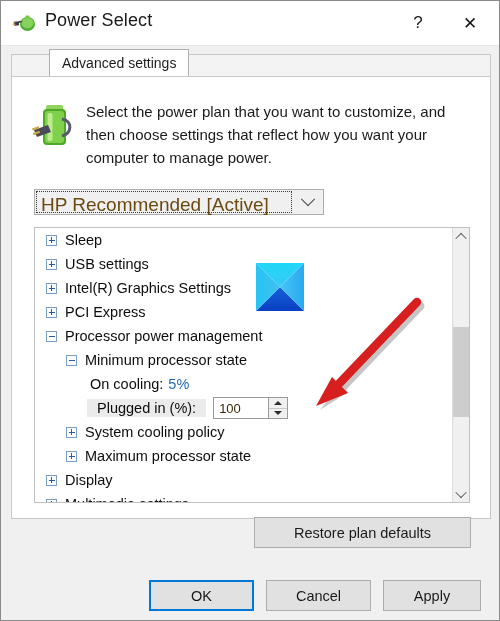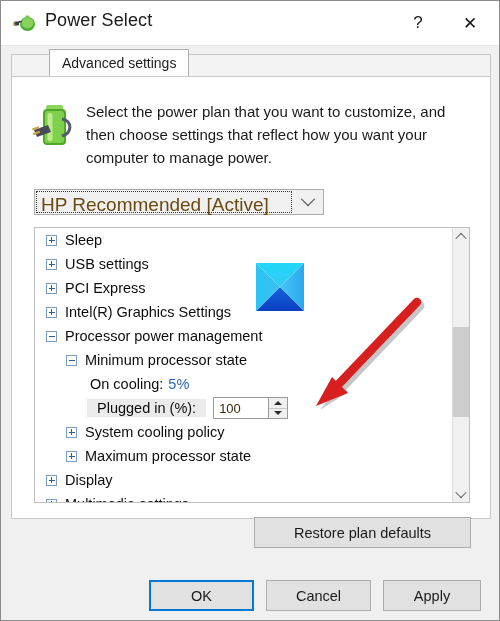--- a/index.html
+++ b/index.html
@@ -423,25 +423,25 @@
           <div class="trow ind0">
             <span class="tbox plus"></span>
             <span>Sleep</span>
           </div>
           <div class="trow ind0">
             <span class="tbox plus"></span>
             <span>USB settings</span>
           </div>
           <div class="trow ind0">
             <span class="tbox plus"></span>
+            <span>Intel(R) Graphics Settings</span>
+          </div>
+          <div class="trow ind0">
+            <span class="tbox plus"></span>
             <span>PCI Express</span>
-          </div>
-          <div class="trow ind0">
-            <span class="tbox plus"></span>
-            <span>Intel(R) Graphics Settings</span>
           </div>
           <div class="trow ind0">
             <span class="tbox"></span>
             <span>Processor power management</span>
           </div>
           <div class="trow ind1">
             <span class="tbox"></span>
             <span>Minimum processor state</span>
           </div>
           <div class="trow ind2">

